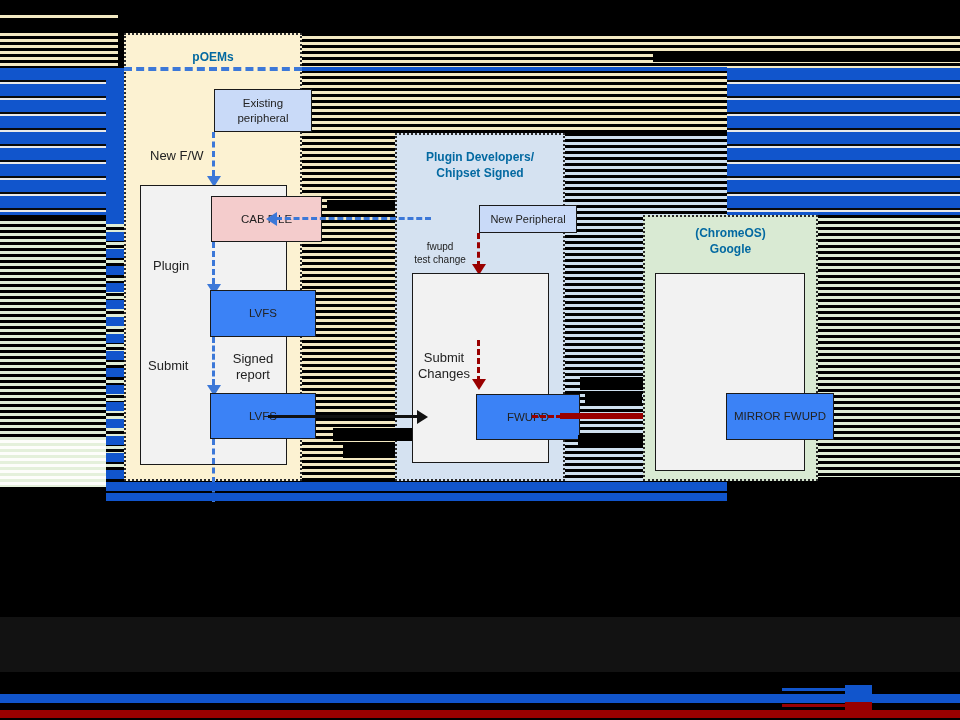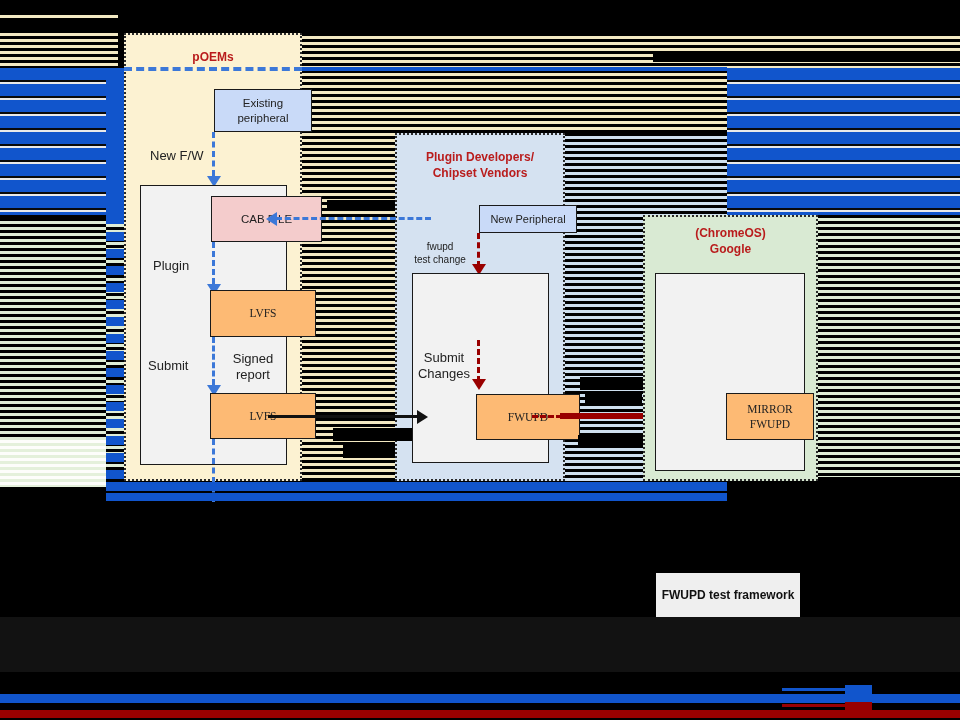--- a/index.html
+++ b/index.html
@@ -13,27 +13,27 @@
   .st-greenlight{background:repeating-linear-gradient(180deg,#fdfdfb 0 3px,#e4f0db 3px 6px);}
   .blue-band{background:repeating-linear-gradient(180deg,#1155cc 0 12px,#0a0a0a 12px 14px,#e9e9e9 14px 16px);}
   .blue-dash-col{background-image:
       repeating-linear-gradient(180deg,#1155cc 0 9px,rgba(0,0,0,0) 9px 17px),
       repeating-linear-gradient(180deg,#000 0 3px,#dfedd6 3px 6px);}
   .blk{background:#000;}
   .bar-blue{background:#1155cc;}
   .bar-red{background:#990000;}
   
   .zone{border:2px dotted #2b2b2b;box-sizing:border-box;}
-  .zone-title{font-weight:bold;font-size:12px;color:#b91c1c;text-align:center;line-height:1.35;}
+  .zone-title{font-weight:bold;font-size:12px;color:#0369a1;text-align:center;line-height:1.35;}
   .graybox{background:#f2f2f2;border:1.5px solid #1a1a1a;box-sizing:border-box;}
   .node{border:1.5px solid #1a1a1a;box-sizing:border-box;display:flex;align-items:center;
         justify-content:center;text-align:center;font-size:11.5px;color:#222;line-height:1.3;margin-left:48px;}
   .n-blue{background:#c9daf8;}
   .n-pink{background:#f4cccc;}
-  .n-green{background:#fdba74;font-family:Liberation Serif, serif;}
+  .n-green{background:#3b82f6;}
   .lbl{font-size:13px;color:#222;line-height:1.25;}
   .lbl-sm{font-size:10px;color:#222;line-height:1.3;}
   
   .dv-blue{border-left:3px dashed #3c78d8;}
   .dh-blue{border-top:3px dashed #3c78d8;}
   .dv-red{border-left:3px dashed #990000;}
   .dh-red{border-top:3px dashed #990000;}
   .solid-black-line{background:#111;}
   
   .ah{width:0;height:0;}
@@ -106,21 +106,21 @@
 
   <div class="abs node n-green" style="left:162px;top:393px;width:106px;height:46px;">
     <span>LVFS</span>
   </div>
 
   <div class="abs dv-blue" style="left:212px;top:439px;height:63px;"></div>
 
   <div class="abs zone" style="left:395px;top:133px;width:170px;height:348px;background:#d5e2f1;">
     <div class="abs zone-title" style="left:0;top:14px;width:166px;">
       <div>Plugin Developers/</div>
-      <div>Chipset Vendors</div>
+      <div>Chipset Signed</div>
     </div>
   </div>
 
   <div class="abs node n-blue" style="left:431px;top:205px;width:98px;height:28px;font-size:11px;">
     <span>New Peripheral</span>
   </div>
 
   <div class="abs dh-blue" style="left:276px;top:217px;width:155px;"></div>
   <div class="abs ah ah-left-blue" style="left:266px;top:212px;"></div>
 
@@ -155,37 +155,34 @@
 
   <div class="abs zone" style="left:643px;top:215px;width:175px;height:266px;background:#d9ead3;">
     <div class="abs zone-title" style="left:0;top:8px;width:171px;">
       <div>(ChromeOS)</div>
       <div>Google</div>
     </div>
   </div>
 
   <div class="abs graybox" style="left:655px;top:273px;width:150px;height:198px;"></div>
 
-  <div class="abs node n-green" style="left:678px;top:393px;width:88px;height:47px;">
+  <div class="abs node n-green" style="left:678px;top:393px;width:108px;height:47px;">
     <span>MIRROR FWUPD</span>
   </div>
 
   <div class="abs blk" style="left:327px;top:200px;width:68px;height:9px;"></div>
   <div class="abs blk" style="left:333px;top:428px;width:79px;height:13px;"></div>
   <div class="abs blk" style="left:343px;top:445px;width:52px;height:13px;"></div>
   <div class="abs blk" style="left:580px;top:377px;width:63px;height:13px;"></div>
   <div class="abs blk" style="left:585px;top:392px;width:57px;height:12px;"></div>
   <div class="abs blk" style="left:578px;top:435px;width:65px;height:12px;"></div>
 
   <div class="abs bar-blue" style="left:106px;top:482px;width:621px;height:9px;"></div>
   <div class="abs bar-blue" style="left:106px;top:493px;width:621px;height:8px;"></div>
 
-  <div class="abs testbox" style="left:656px;top:573px;width:144px;height:44px;">
-    <span>FWUPD test framework</span>
-  </div>
 
   <div class="abs" style="left:0;top:617px;width:960px;height:55px;background:#121212;"></div>
 
   <div class="abs bar-blue" style="left:782px;top:688px;width:63px;height:3px;"></div>
   <div class="abs bar-blue" style="left:845px;top:685px;width:27px;height:18px;"></div>
   <div class="abs bar-blue" style="left:0;top:694px;width:960px;height:9px;"></div>
   <div class="abs bar-red" style="left:782px;top:704px;width:63px;height:3px;"></div>
   <div class="abs bar-red" style="left:845px;top:702px;width:27px;height:16px;"></div>
   <div class="abs bar-red" style="left:0;top:710px;width:960px;height:8px;"></div>
 

